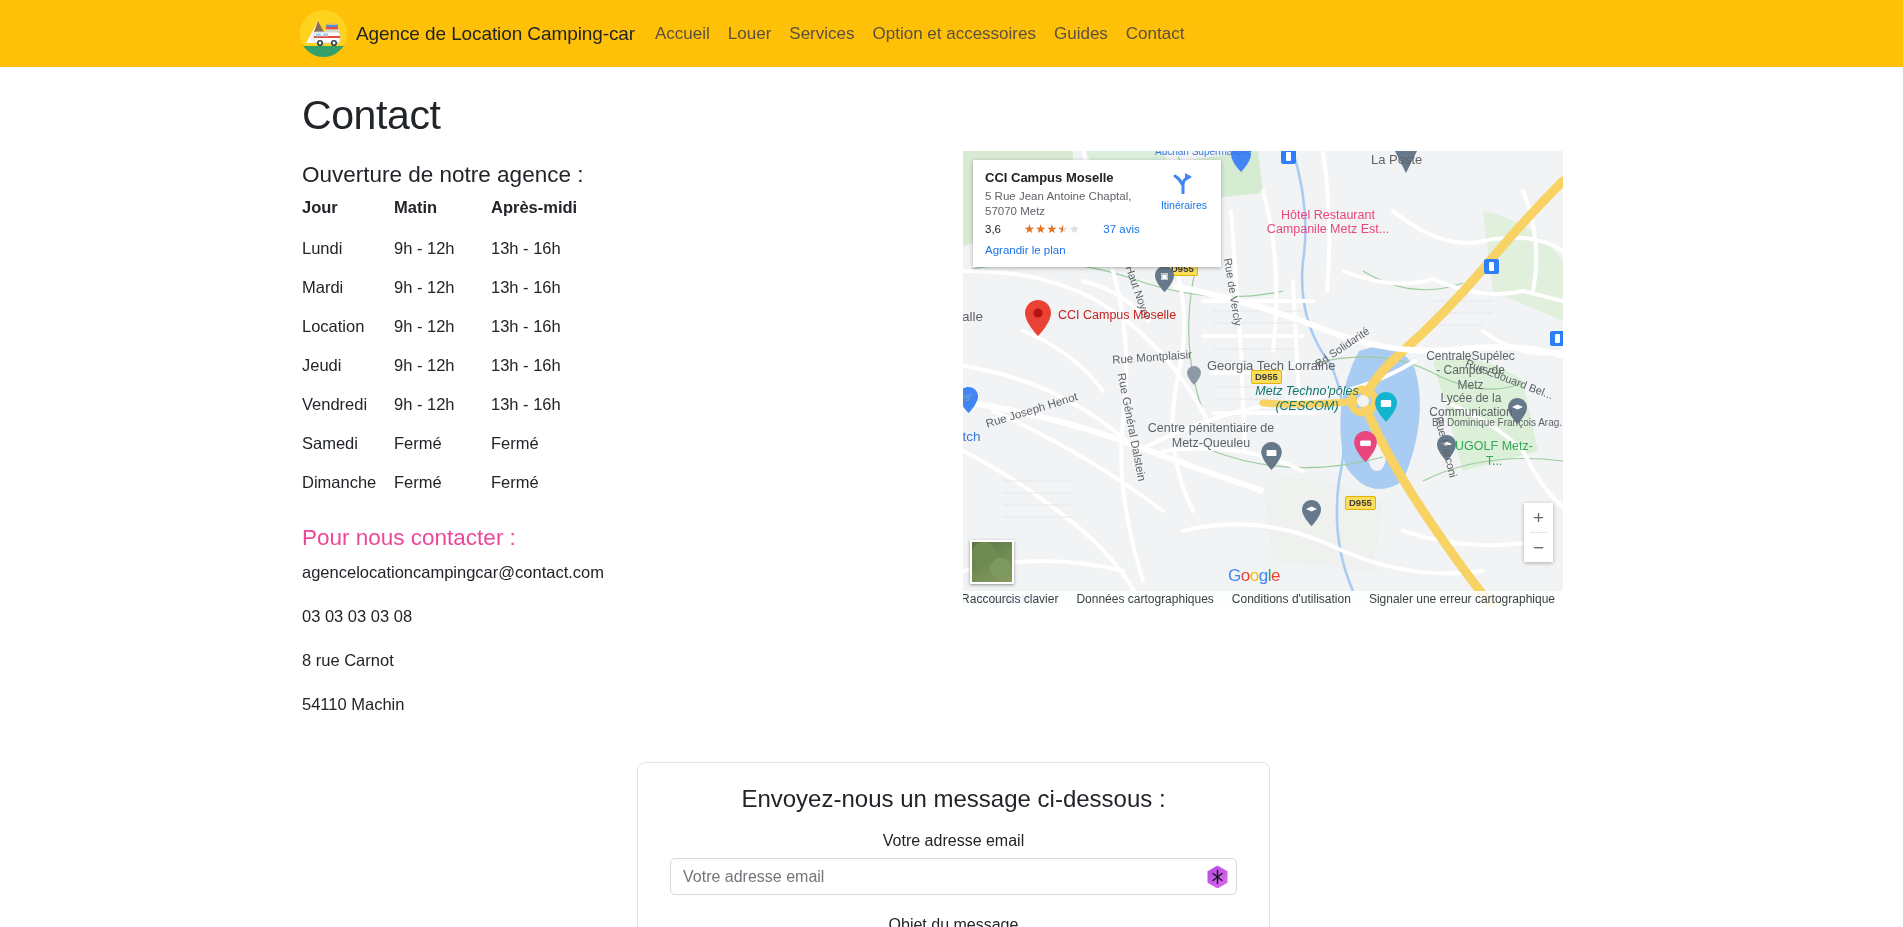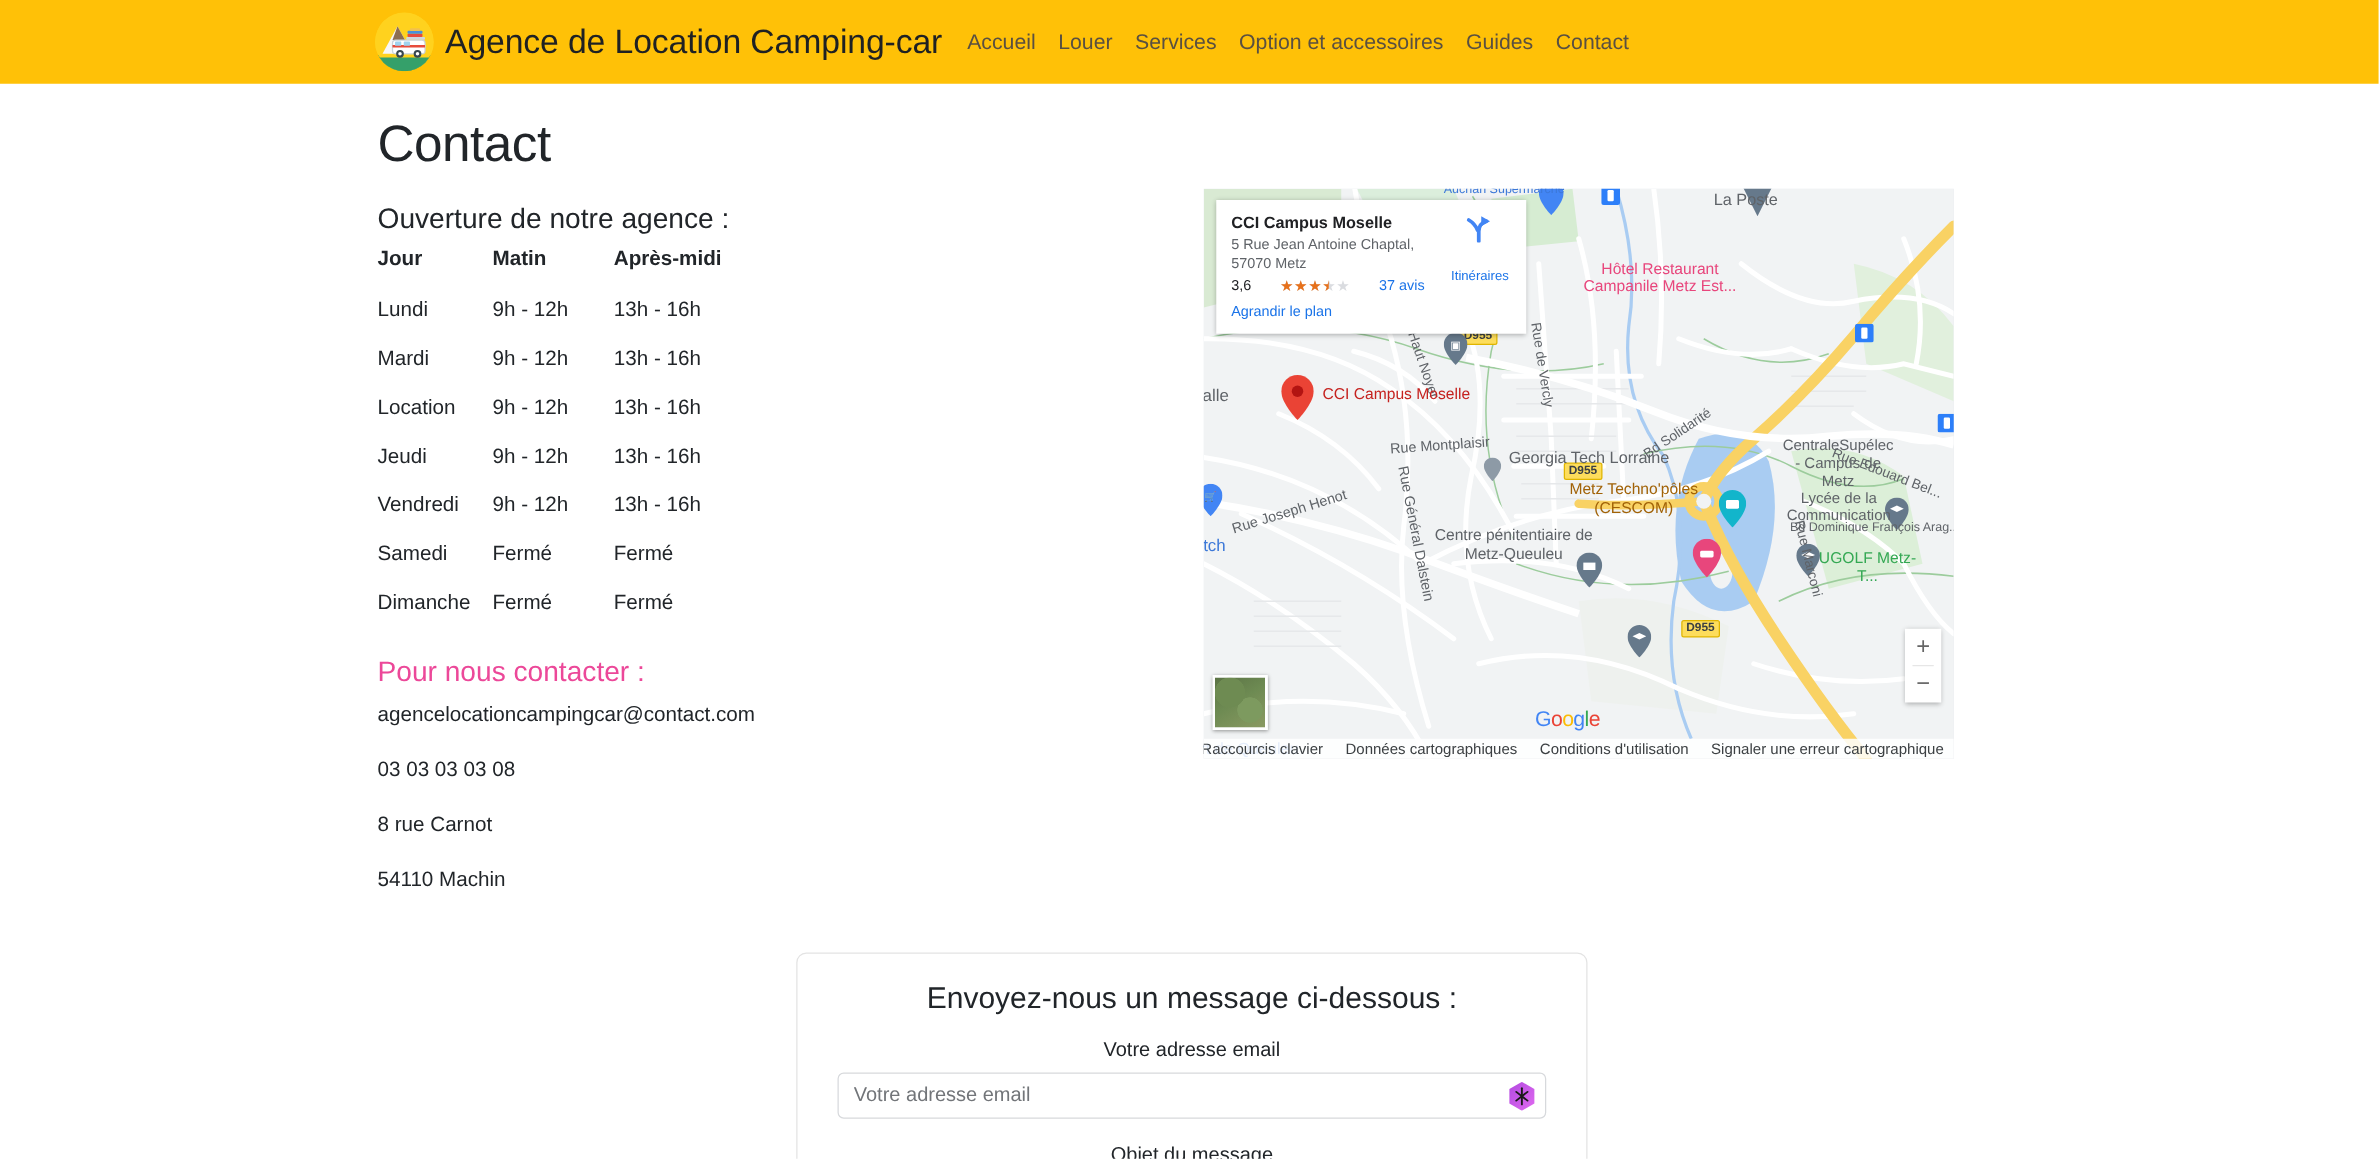--- a/index.html
+++ b/index.html
@@ -36,21 +36,21 @@
     overflow: hidden;
     background: #FFD21E;
     flex: 0 0 auto;
   }
   .brand-logo .ground {
     position: absolute; left:0; right:0; bottom:0; height: 13px;
     background: #35A06A;
   }
   .brand-logo svg { position: absolute; left: 0; top: 0; }
   .brand-text {
-    font-size: 27px;
+    font-size: 19px;
     font-weight: 400;
     letter-spacing: -0.1px;
     white-space: nowrap;
     color: #1f2123;
   }
   .nav-links {
     display: flex;
     align-items: center;
     gap: 18px;
     margin-left: 20px;
@@ -142,21 +142,21 @@
 
   .map-label {
     position: absolute;
     font-family: "Liberation Sans", sans-serif;
     white-space: nowrap;
     pointer-events: none;
   }
   .lbl-road   { color:#5f6368; font-size:11px; }
   .lbl-poi    { color:#5f6368; font-size:12px; }
   .lbl-blue   { color:#3c78d8; font-size:10px; }
-  .lbl-teal   { color:#a16207; font-size:12.5px; }
+  .lbl-teal   { color:#0f766e; font-size:12.5px;font-style:italic; }
   .lbl-green  { color:#34a853; font-size:12.5px; }
   .lbl-pink   { color:#e8467c; font-size:12.5px; }
   .lbl-red    { color:#c5221f; font-size:12.5px; }
 
   .hwy-shield {
     position:absolute;
     background:#fddd5c;
     border:1px solid #e0b500;
     color:#3c4043;
     font-size:9.5px;
@@ -205,21 +205,21 @@
   .stars .fg { color: #e7711b; position: absolute; left: 0; top: 0; overflow: hidden; white-space: nowrap; }
   .reviews { color: #1a73e8; text-decoration: none; font-size: 11.5px; }
   .expand-link {
     display: block; margin-top: 9px;
     color: #1a73e8; font-size: 11.5px; text-decoration: none;
   }
   .directions {
     position: absolute; right: 14px; top: 12px;
     text-align: center; text-decoration: none;
   }
-  .directions .dir-label { color: #1a73e8; font-size: 10.5px; display:block; margin-top:16px; }
+  .directions .dir-label { color: #1a73e8; font-size: 10.5px; display:block; margin-top:1px; }
 
   
   .g-logo {
     position:absolute; left: 265px; bottom: 21px;
     font-size: 17px; font-weight: 500; letter-spacing: -0.5px;
     font-family: "Liberation Sans", sans-serif;
   }
   .g-logo .b1{color:#4285F4}.g-logo .r1{color:#EA4335}.g-logo .y1{color:#FBBC05}
   .g-logo .b2{color:#4285F4}.g-logo .g1{color:#34A853}.g-logo .r2{color:#EA4335}
 

